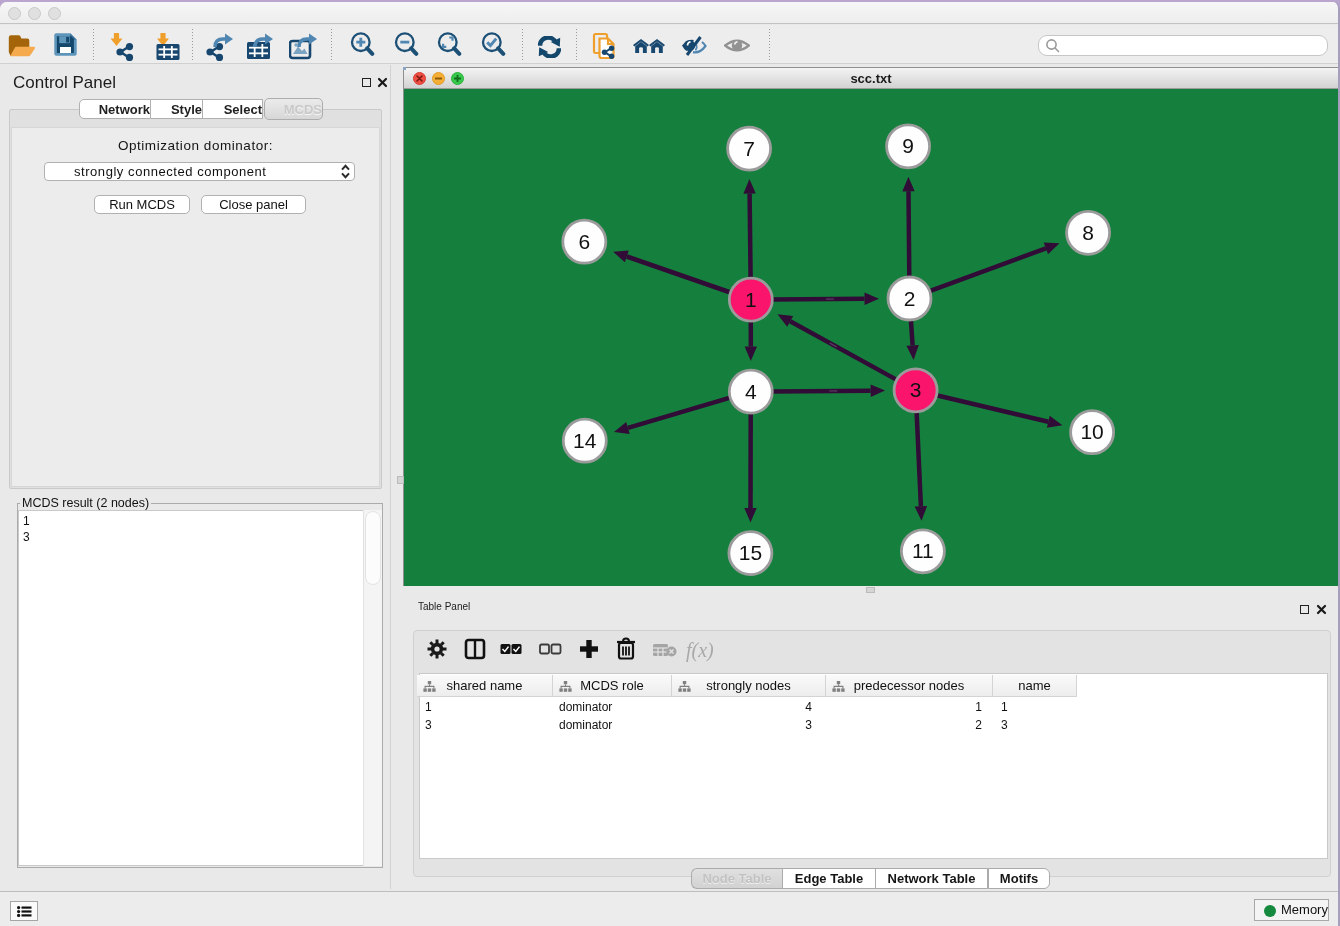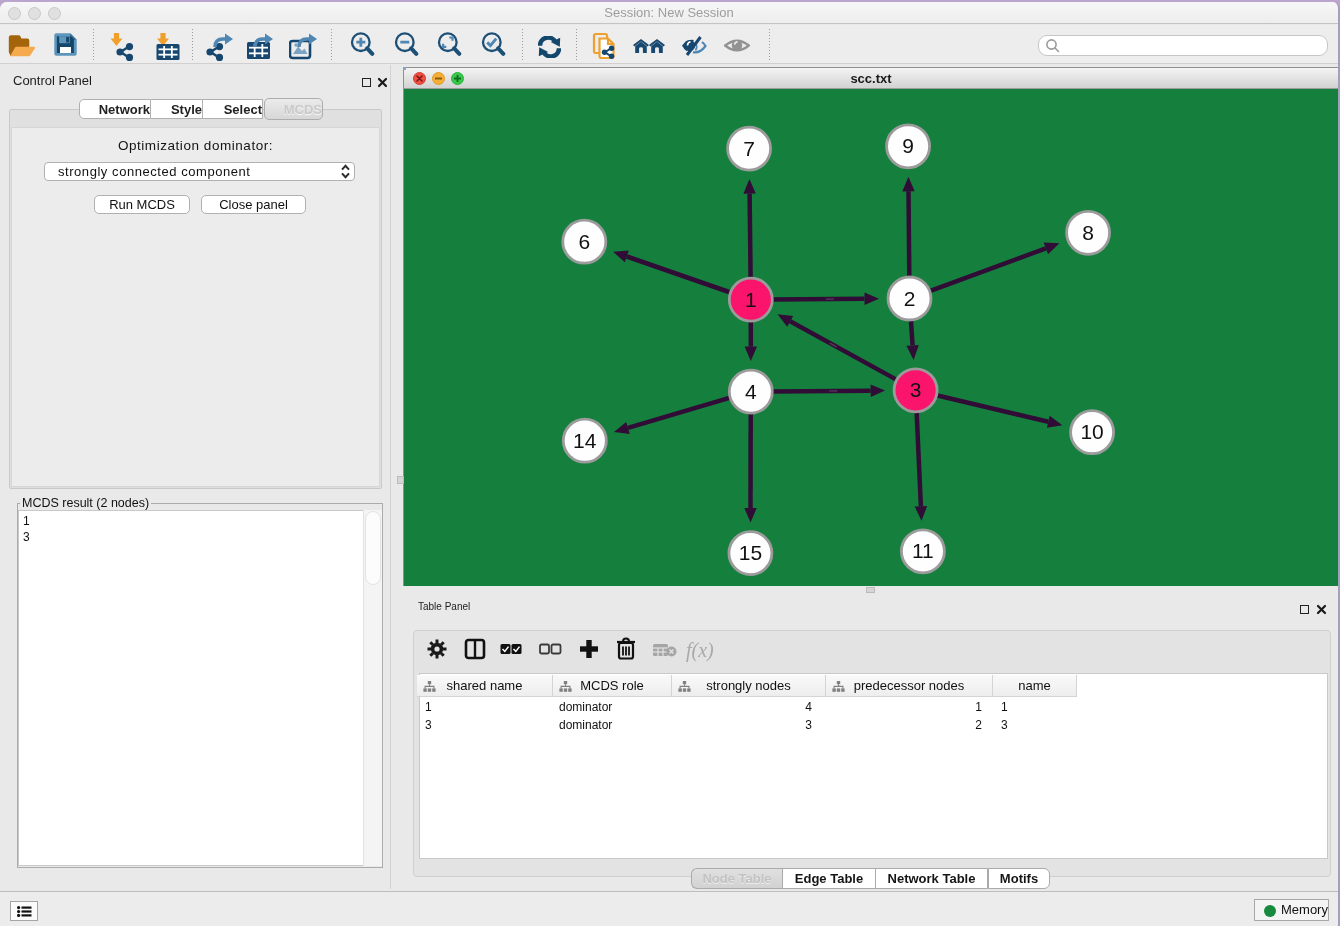--- a/index.html
+++ b/index.html
@@ -20,34 +20,34 @@
 #toolbar { position:absolute; left:0; top:23px; width:100%; height:39px;
   background:#ededed; border-bottom:1px solid #d0d0d0; }
 .tsep { position:absolute; top:4px; height:31px; width:1px;
   background-image:repeating-linear-gradient(#9a9a9a 0 1px, transparent 1px 3px); }
 .ticon { position:absolute; }
 
 #search { position:absolute; left:1038px; top:33px; width:290px; height:21px;
   background:#fff; border:1px solid #c6c6c6; border-radius:9px; }
 
 #cpanel { position:absolute; left:0; top:63px; width:391px; height:824px; background:#e9e9e9; border-right:1px solid #d2d2d2;}
-#cptitle { position:absolute; left:13px; top:71px; font-size:13px; color:#1c1c1c; }
+#cptitle { position:absolute; left:13px; top:71px; font-size:17px; color:#1c1c1c; }
 
 .tab { position:absolute; top:97px; height:20px; z-index:3; font-size:13px; color:#222; font-weight:bold;
   background:#fff; border:1px solid #b0b0b0; border-left:none; text-align:right; line-height:19px; }
 #tabmcds { background:linear-gradient(#ebebeb,#d7d7d7); color:#c9c9c9;
   border-radius:5px; border:1px solid #adadad; top:96px; height:22px; line-height:21px; text-shadow:0 1px 0 #f5f5f5;}
 #cpcontent { position:absolute; left:9px; top:107px; width:373px; height:380px;
   background:#e0e0e0; border:1px solid #c9c9c9; border-radius:2px; }
 #cpinner { position:absolute; left:1px; top:17px; width:369px; height:360px;
   background:#ececec; border:1px solid #d6d6d6; }
 #optlabel { position:absolute; left:0; top:136px; width:391px; text-align:center; font-size:13.5px; letter-spacing:0.55px; color:#141414;}
 #dropdown { position:absolute; left:44px; top:160px; width:311px; height:19px;
   background:#fff; border:1px solid #b1b1b1; border-radius:4px; font-size:13px; letter-spacing:0.55px; color:#111;
-  line-height:17px; padding-left:13px; }
+  line-height:17px; padding-left:29px; }
 .btn { position:absolute; top:193px; height:19px; background:#fff; border:1px solid #b1b1b1;
   border-radius:5px; font-size:13px; color:#111; text-align:center; line-height:17px; }
 
 #fieldset { position:absolute; left:17px; top:501px; width:366px; height:365px;
   border:1px solid #ababab; }
 #fslegend { position:absolute; left:20px; top:494px; background:#e9e9e9; padding:0 2px;
   font-size:12.5px; color:#111; }
 #fswhite { position:absolute; left:18px; top:508px; width:364px; height:356px;
   background:#fff; border:1px solid #c9c9c9; font-size:12px; color:#111; line-height:16px; padding:2px 0 0 4px;}
 #fsscroll { position:absolute; left:363px; top:508px; width:19px; height:356px;
@@ -87,21 +87,20 @@
 #membtn { position:absolute; left:1254px; top:897px; width:75px; height:22px;
   background:#f4f4f4; border:1px solid #a8a8a8; font-size:13px; color:#111; }
 </style>
 </head>
 <body>
 <div id="win">
   <div id="titlebar">
     <div class="tl" style="left:8px"></div>
     <div class="tl" style="left:28px"></div>
     <div class="tl" style="left:48px"></div>
-    <div id="wintitle">Session: New Session</div>
   </div>
   <div id="toolbar">
       <div class="tsep" style="left:93px"></div>
       <div class="tsep" style="left:192px"></div>
       <div class="tsep" style="left:331px"></div>
       <div class="tsep" style="left:522px"></div>
       <div class="tsep" style="left:576px"></div>
       <div class="tsep" style="left:769px"></div>
       <svg class="ticon" style="left:8px;top:10px" width="28" height="23" viewBox="0 0 28 23">
 <path d="M0.8 17 L0.8 2.5 Q0.8 0.3 3 0.3 L10.5 0.3 Q12 0.3 12.5 1.6 L13.3 3.5 L19.3 3.5 Q21.3 3.5 21.3 5.5 L21.3 12 L8 12 L2.5 21 Z" fill="#a4650a"></path>

